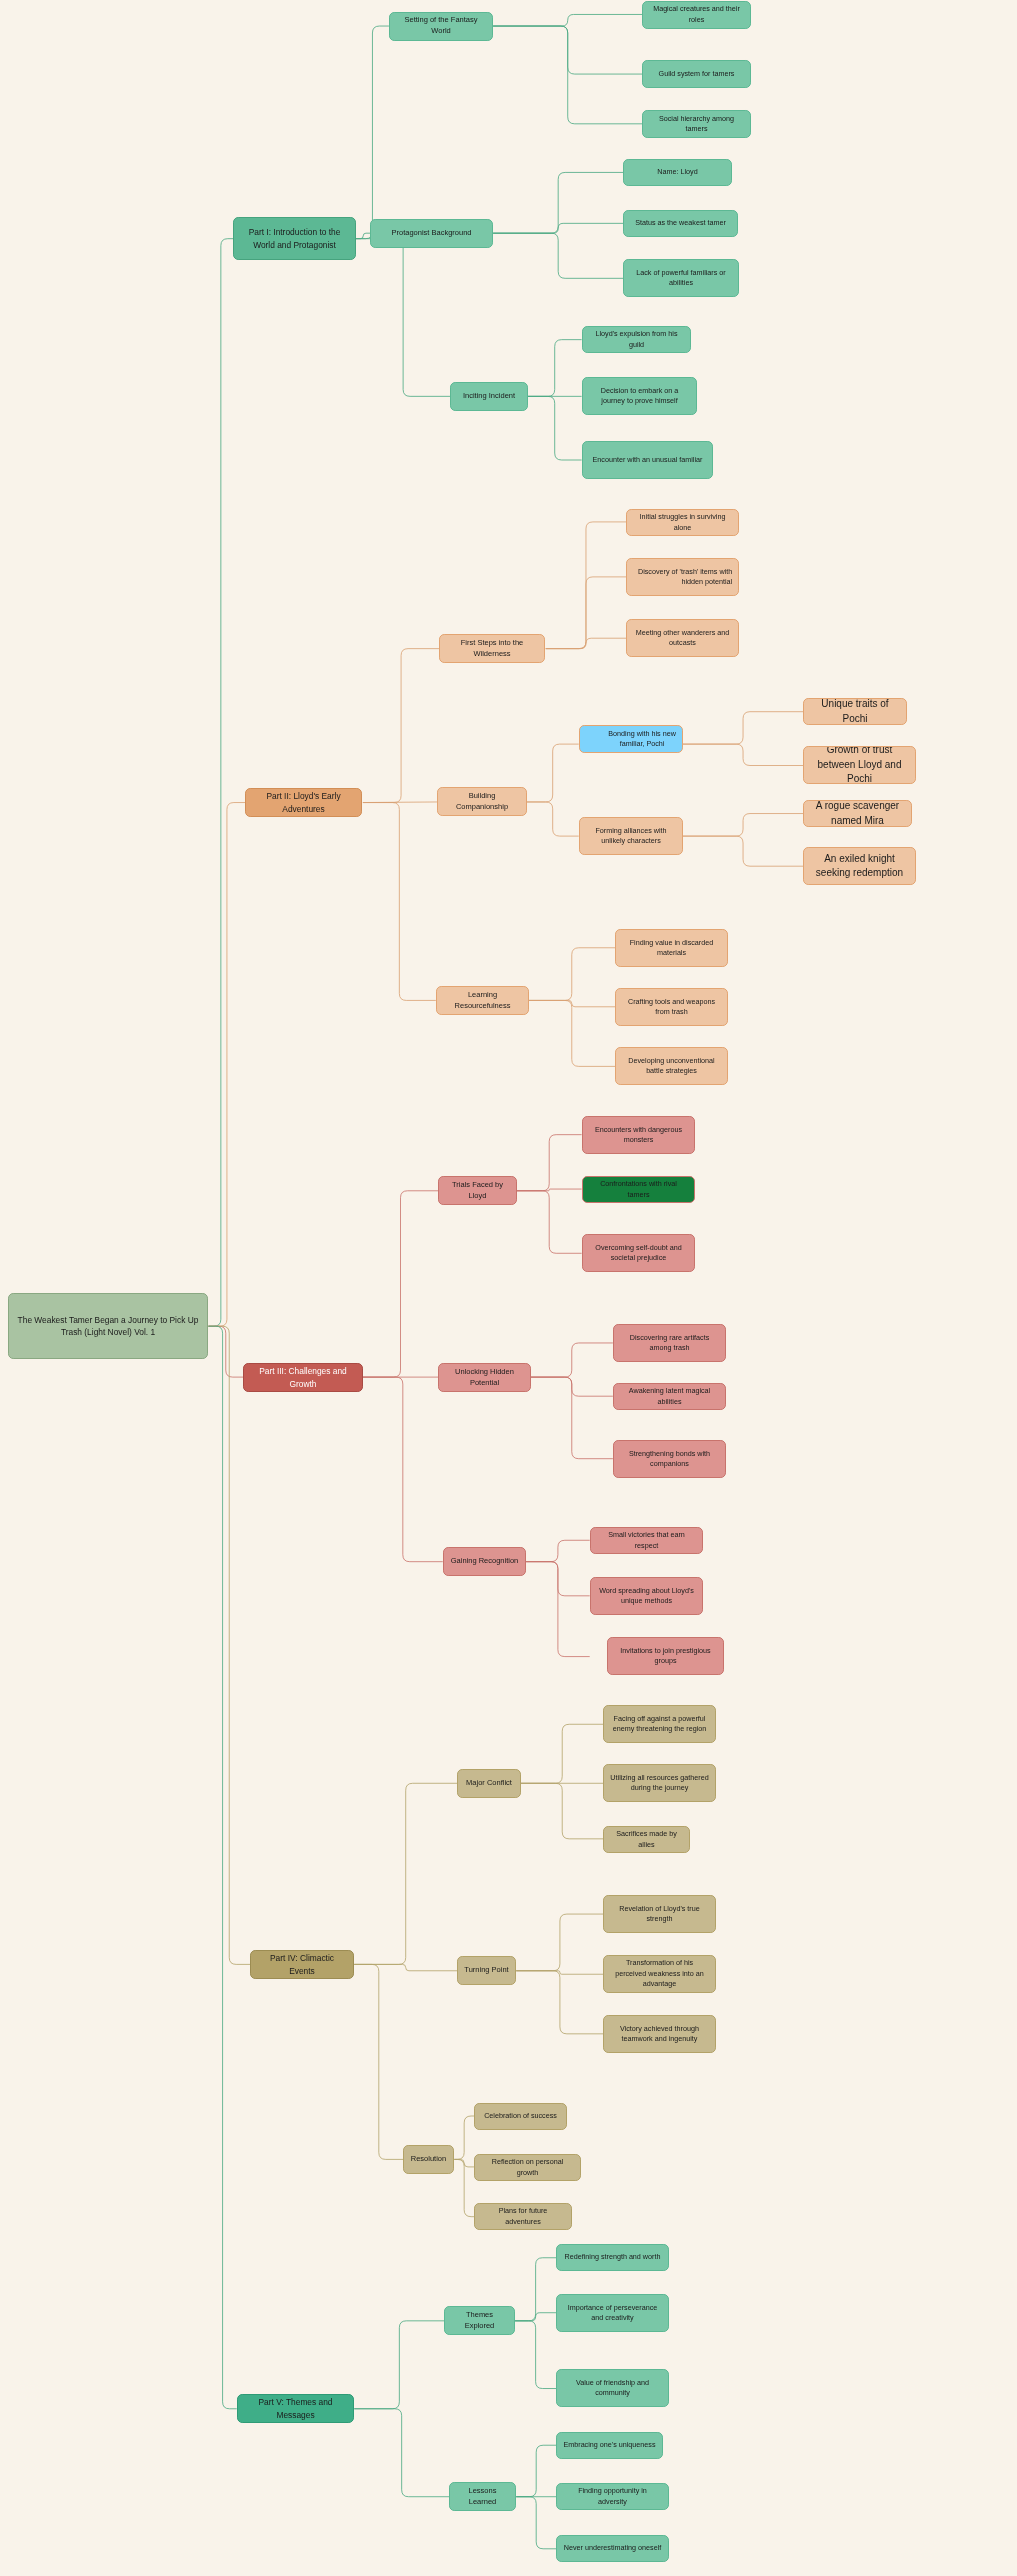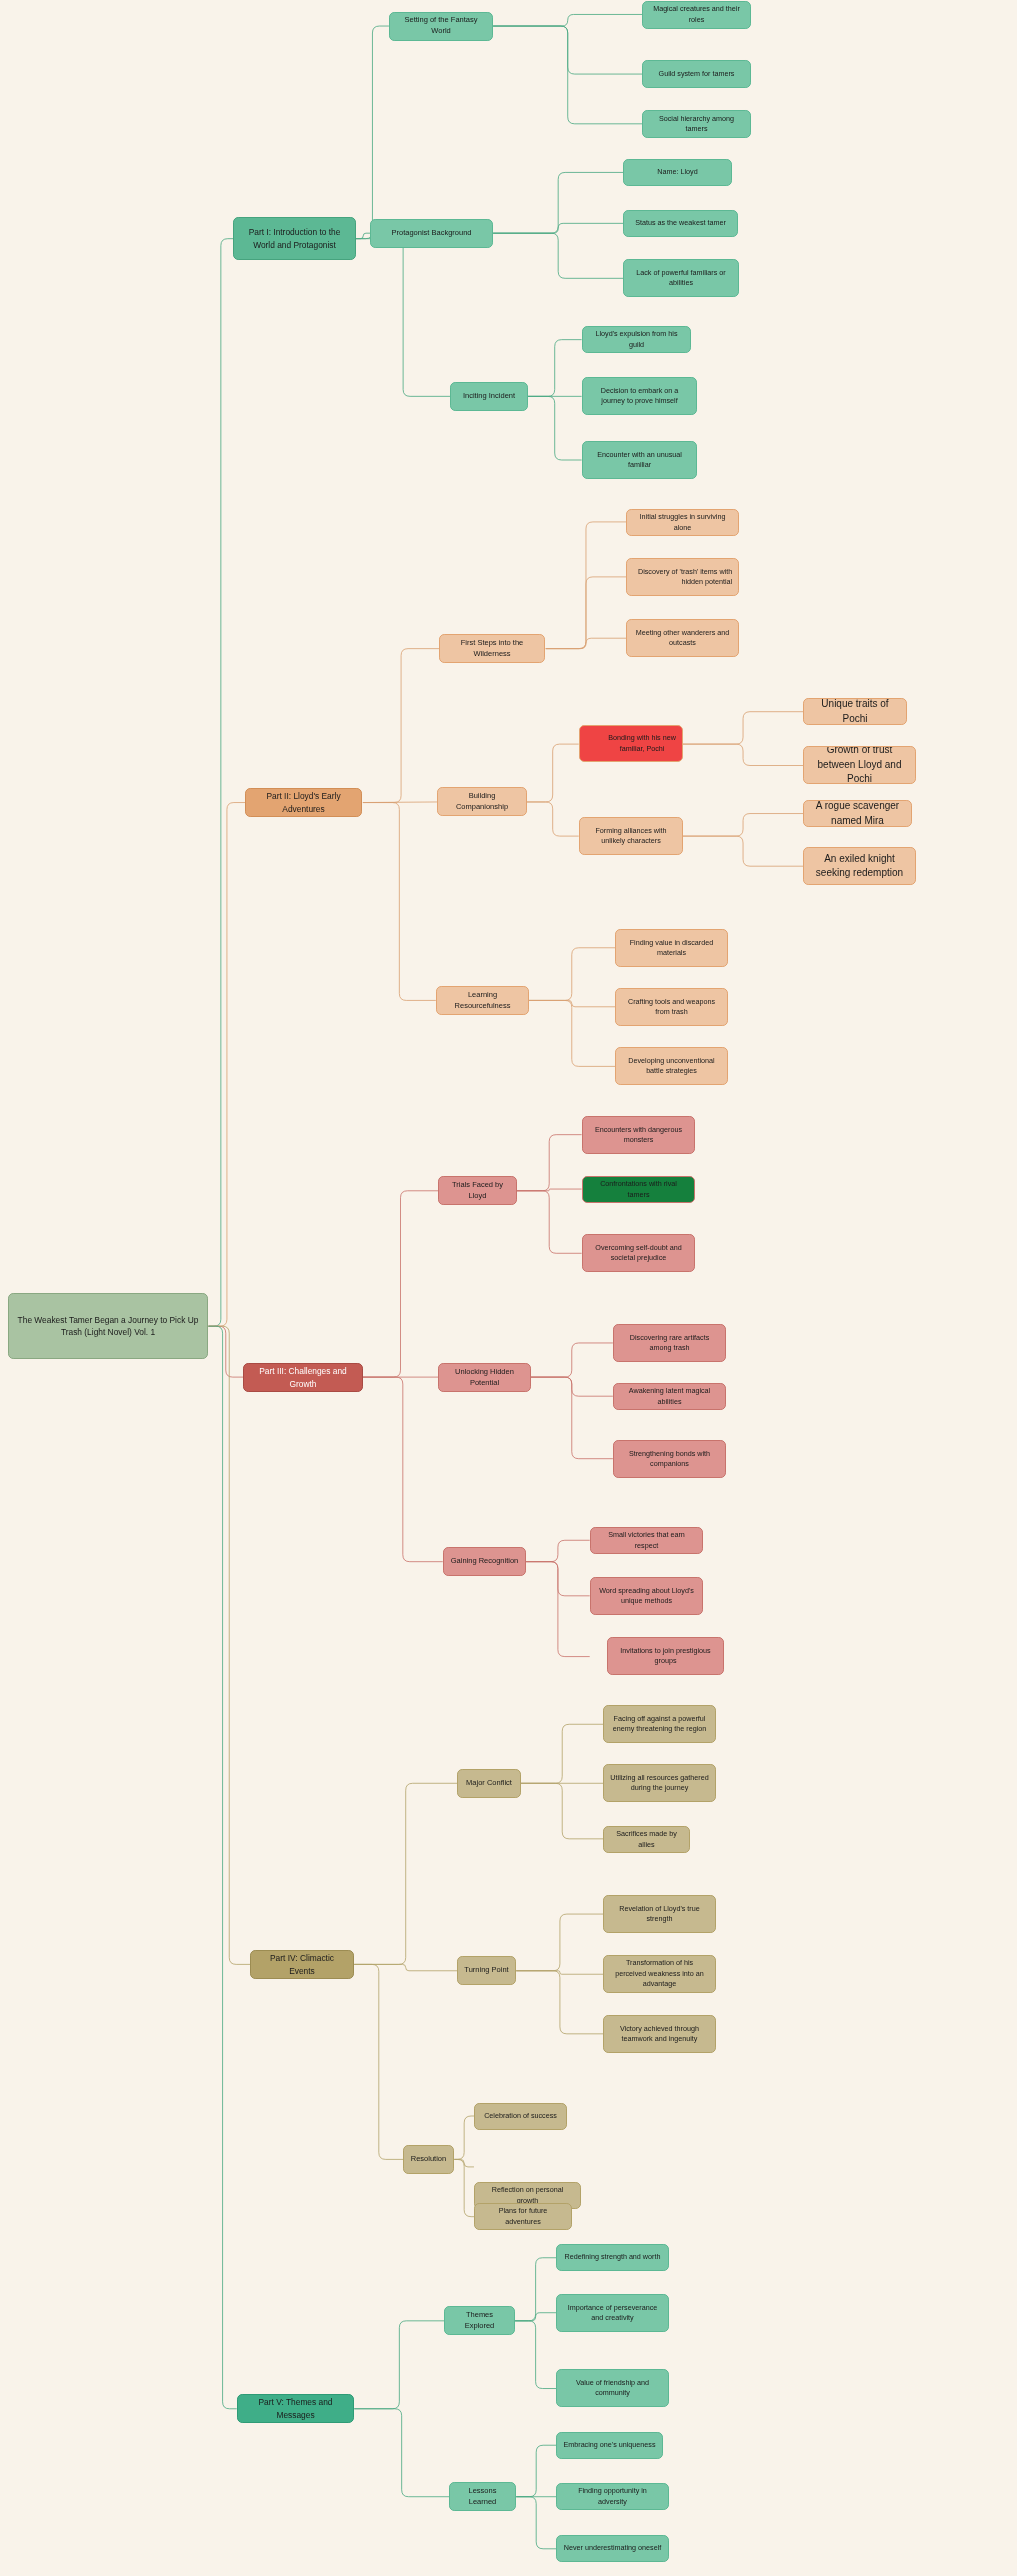--- a/index.html
+++ b/index.html
@@ -153,42 +153,42 @@
       </div>
       <div class="node lvl-2" style="left: 450px; top: 382px; width: 78px; height: 29px; background: rgb(121, 199, 167); border: 0.6px solid rgb(92, 184, 148);">
         <span class="node-label">Inciting Incident</span>
       </div>
       <div class="node lvl-3" style="left: 582px; top: 326px; width: 109px; height: 27px; background: rgb(121, 199, 167); border: 0.6px solid rgb(92, 184, 148);">
         <span class="node-label">Lloyd's expulsion from his guild</span>
       </div>
       <div class="node lvl-3" style="left: 582px; top: 377px; width: 115px; height: 38px; background: rgb(121, 199, 167); border: 0.6px solid rgb(92, 184, 148);">
         <span class="node-label">Decision to embark on a journey to prove himself</span>
       </div>
-      <div class="node lvl-3" style="left: 582px; top: 441px; width: 115px; height: 38px; background: rgb(121, 199, 167); border: 0.6px solid rgb(92, 184, 148);">
+      <div class="node lvl-3" style="left: 582px; top: 441px; width: 131px; height: 38px; background: rgb(121, 199, 167); border: 0.6px solid rgb(92, 184, 148);">
         <span class="node-label">Encounter with an unusual familiar</span>
       </div>
       <div class="node lvl-1" style="left: 245px; top: 788px; width: 117px; height: 29px; background: rgb(227, 164, 113); border: 0.6px solid rgb(210, 142, 86);">
         <span class="node-label">Part II: Lloyd's Early Adventures</span>
       </div>
       <div class="node lvl-2" style="left: 439px; top: 634px; width: 106px; height: 29px; background: rgb(238, 197, 163); border: 0.6px solid rgb(227, 164, 113);">
         <span class="node-label">First Steps into the Wilderness</span>
       </div>
       <div class="node lvl-3" style="left: 626px; top: 509px; width: 113px; height: 27px; background: rgb(238, 197, 163); border: 0.6px solid rgb(227, 164, 113);">
         <span class="node-label">Initial struggles in surviving alone</span>
       </div>
       <div class="node lvl-3" style="left: 626px; top: 558px; width: 113px; height: 38px; background: rgb(238, 197, 163); border: 0.6px solid rgb(227, 164, 113); text-align: right;">
         <span class="node-label">Discovery of 'trash' items with hidden potential</span>
       </div>
       <div class="node lvl-3" style="left: 626px; top: 619px; width: 113px; height: 38px; background: rgb(238, 197, 163); border: 0.6px solid rgb(227, 164, 113);">
         <span class="node-label">Meeting other wanderers and outcasts</span>
       </div>
       <div class="node lvl-2" style="left: 437px; top: 787px; width: 90px; height: 29px; background: rgb(238, 197, 163); border: 0.6px solid rgb(227, 164, 113);">
         <span class="node-label">Building Companionship</span>
       </div>
-      <div class="node lvl-3" style="left: 579px; top: 725px; width: 104px; height: 37px; background: #ef4444; border: 0.6px solid rgb(227, 164, 113); padding-left: 28px;">
+      <div class="node lvl-3" style="left: 579px; top: 725px; width: 104px; height: 28px; background: #7dd3fc; border: 0.6px solid rgb(227, 164, 113); padding-left: 28px;">
         <span class="node-label">Bonding with his new familiar, Pochi</span>
       </div>
       <div class="node lvl-4" style="left: 803px; top: 698px; width: 104px; height: 27px; background: rgb(238, 197, 163); border: 0.6px solid rgb(227, 164, 113);">
         <span class="node-label">Unique traits of Pochi</span>
       </div>
       <div class="node lvl-4" style="left: 803px; top: 746px; width: 113px; height: 38px; background: rgb(238, 197, 163); border: 0.6px solid rgb(227, 164, 113);">
         <span class="node-label">Growth of trust between Lloyd and Pochi</span>
       </div>
       <div class="node lvl-3" style="left: 579px; top: 817px; width: 104px; height: 38px; background: rgb(238, 197, 163); border: 0.6px solid rgb(227, 164, 113);">
         <span class="node-label">Forming alliances with unlikely characters</span>
@@ -276,21 +276,21 @@
       </div>
       <div class="node lvl-3" style="left: 603px; top: 2015px; width: 113px; height: 38px; background: rgb(198, 185, 143); border: 0.6px solid rgb(179, 162, 104);">
         <span class="node-label">Victory achieved through teamwork and ingenuity</span>
       </div>
       <div class="node lvl-2" style="left: 403px; top: 2145px; width: 51px; height: 29px; background: rgb(198, 185, 143); border: 0.6px solid rgb(179, 162, 104);">
         <span class="node-label">Resolution</span>
       </div>
       <div class="node lvl-3" style="left: 474px; top: 2103px; width: 93px; height: 27px; background: rgb(198, 185, 143); border: 0.6px solid rgb(179, 162, 104);">
         <span class="node-label">Celebration of success</span>
       </div>
-      <div class="node lvl-3" style="left: 474px; top: 2154px; width: 107px; height: 27px; background: rgb(198, 185, 143); border: 0.6px solid rgb(179, 162, 104); margin-top: 28px;">
+      <div class="node lvl-3" style="left: 474px; top: 2154px; width: 107px; height: 27px; background: rgb(198, 185, 143); border: 0.6px solid rgb(179, 162, 104);">
         <span class="node-label">Reflection on personal growth</span>
       </div>
       <div class="node lvl-3" style="left: 474px; top: 2203px; width: 98px; height: 27px; background: rgb(198, 185, 143); border: 0.6px solid rgb(179, 162, 104);">
         <span class="node-label">Plans for future adventures</span>
       </div>
       <div class="node lvl-1" style="left: 237px; top: 2394px; width: 117px; height: 29px; background: rgb(63, 174, 136); border: 0.6px solid rgb(46, 155, 118);">
         <span class="node-label">Part V: Themes and Messages</span>
       </div>
       <div class="node lvl-2" style="left: 444px; top: 2306px; width: 71px; height: 29px; background: rgb(121, 199, 167); border: 0.6px solid rgb(92, 184, 148);">
         <span class="node-label">Themes Explored</span>

